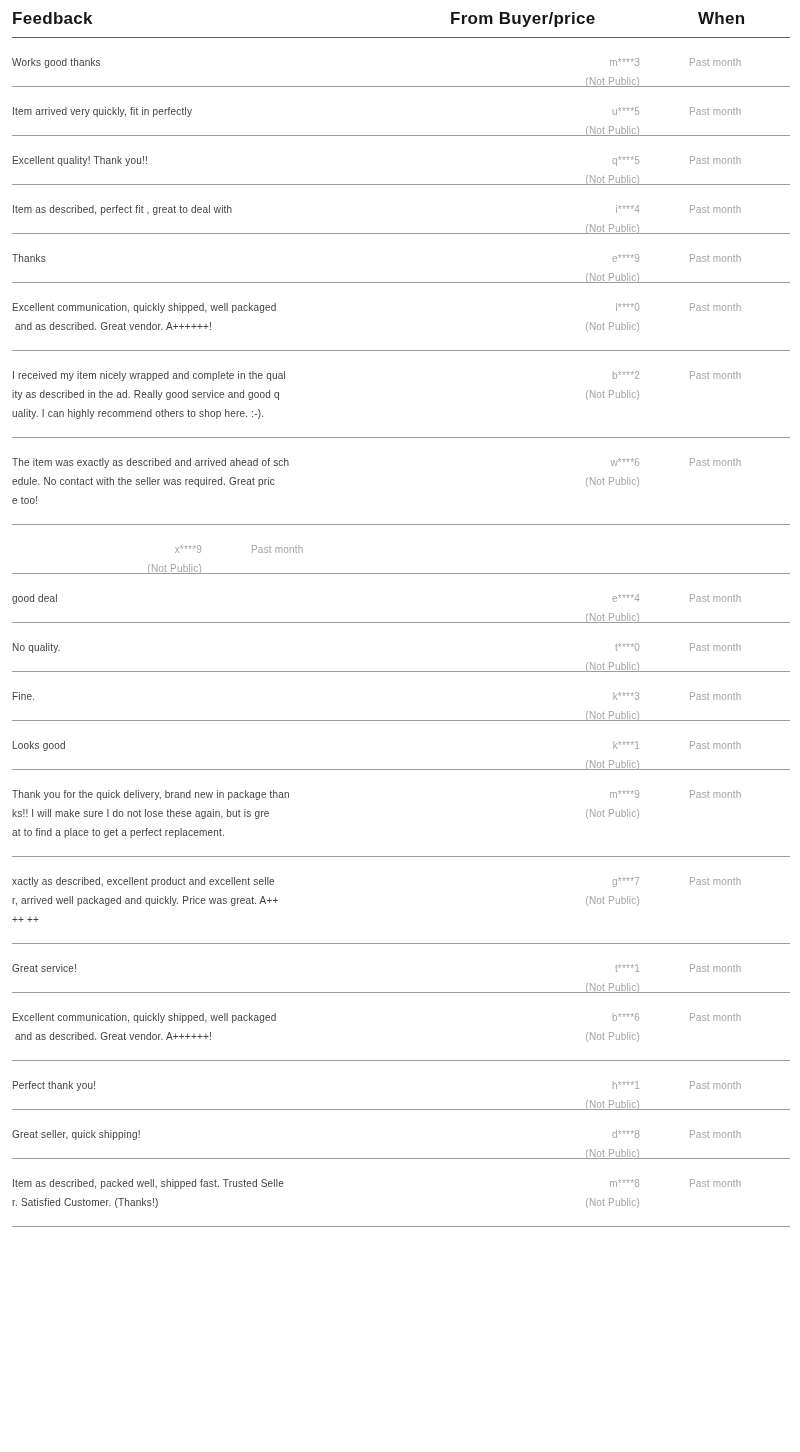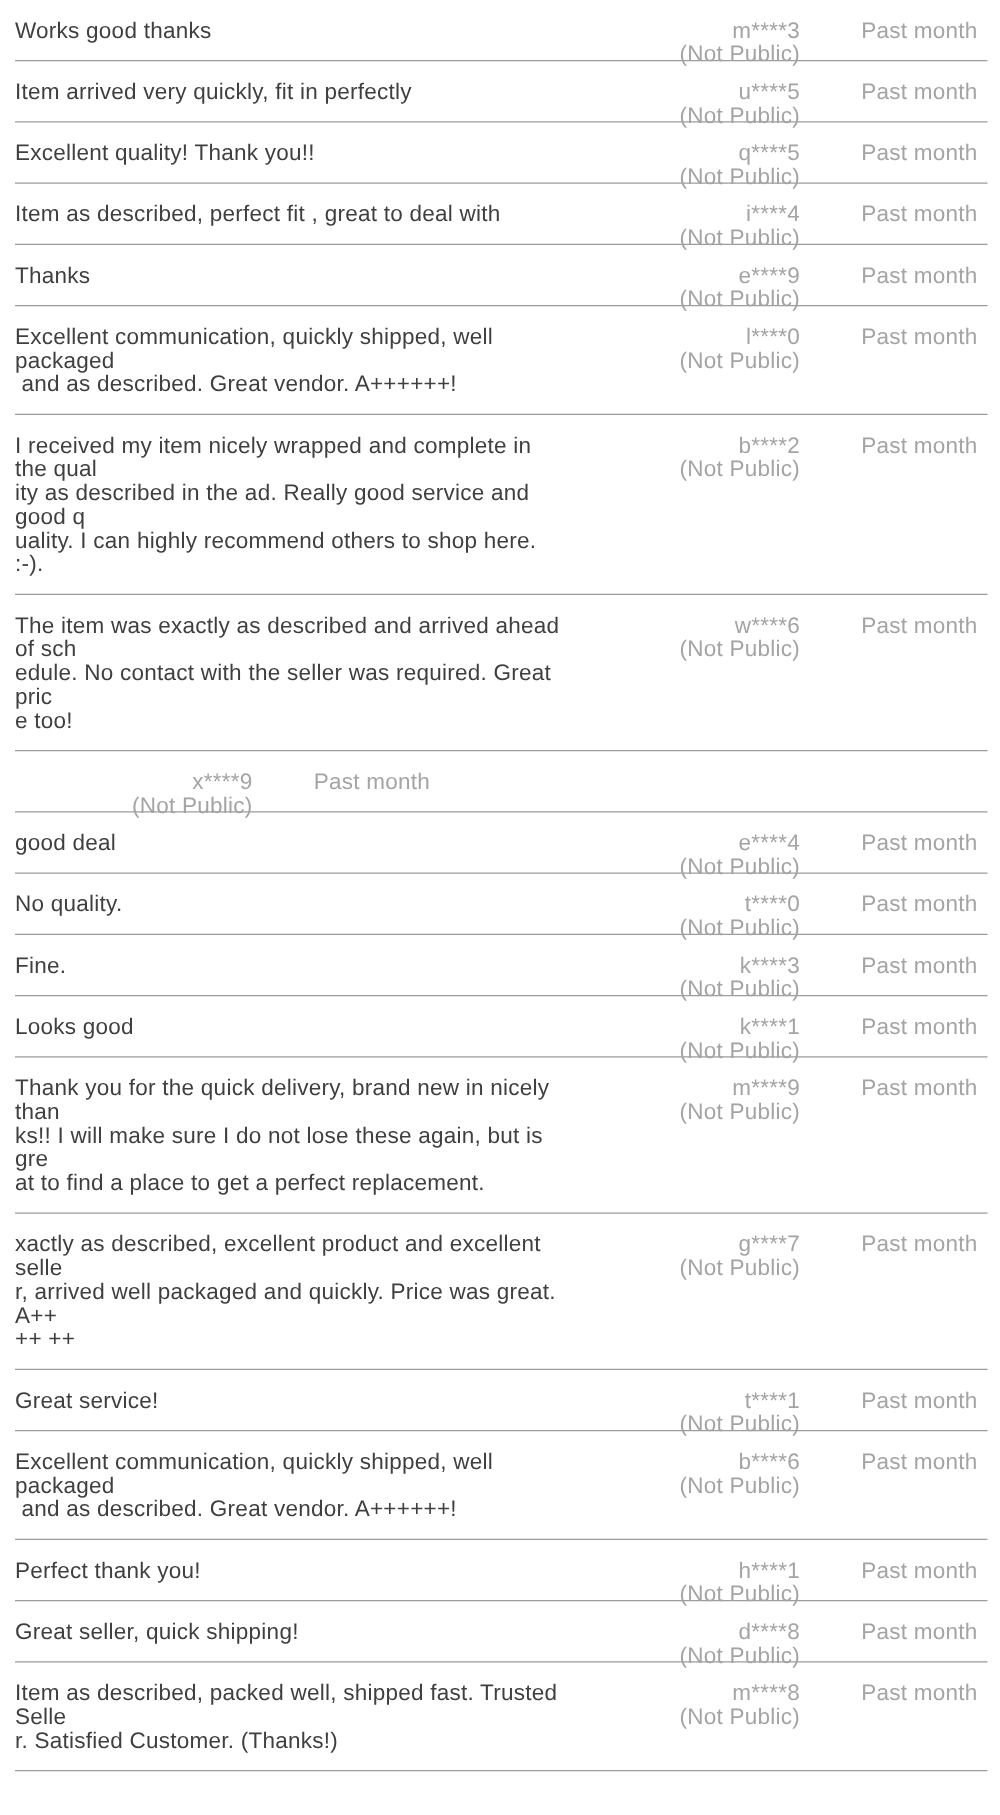--- a/index.html
+++ b/index.html
@@ -36,21 +36,21 @@
   }
   .col-feedback { flex: 1 1 auto; min-width: 0; }
   .col-buyer { width: 190px; flex: 0 0 190px; }
   .col-when { width: 150px; flex: 0 0 150px; }
   .thead .col-when { padding-left: 58px; }
   .trow {
     display: flex;
     align-items: flex-start;
     padding: 15px 0 14px 0;
     border-bottom: 1px solid var(--row-border);
-    font-size: 18px;
+    font-size: 10px;
     line-height: 19px;
     letter-spacing: 0.2px;
   }
   .cell-feedback {
     color: var(--feedback-text);
     white-space: pre-wrap;
   }
   .cell-buyer {
     padding-left: 37px;
     color: var(--muted-text);
@@ -61,20 +61,25 @@
   .cell-when {
     padding-left: 49px;
     color: var(--muted-text);
     height: 19px;
   }
 </style>
 </head>
 <body>
 
 <div class="container">
+  <div class="thead">
+    <div class="col-feedback">Feedback</div>
+    <div class="col-buyer">From Buyer/price</div>
+    <div class="col-when">When</div>
+  </div>
   <div id="rows">
   <div class="trow">
     <div class="col-feedback cell-feedback">Works good thanks</div>
     <div class="col-buyer cell-buyer">
       <div>m****3</div>
       <div>(Not Public)</div>
     </div>
     <div class="col-when cell-when">Past month</div>
   </div>
 
@@ -184,21 +189,21 @@
   <div class="trow">
     <div class="col-feedback cell-feedback">Looks good</div>
     <div class="col-buyer cell-buyer">
       <div>k****1</div>
       <div>(Not Public)</div>
     </div>
     <div class="col-when cell-when">Past month</div>
   </div>
 
   <div class="trow">
-    <div class="col-feedback cell-feedback">Thank you for the quick delivery, brand new in nicely than
+    <div class="col-feedback cell-feedback">Thank you for the quick delivery, brand new in package than
 ks!! I will make sure I do not lose these again, but is gre
 at to find a place to get a perfect replacement.</div>
     <div class="col-buyer cell-buyer">
       <div>m****9</div>
       <div>(Not Public)</div>
     </div>
     <div class="col-when cell-when">Past month</div>
   </div>
 
   <div class="trow">

